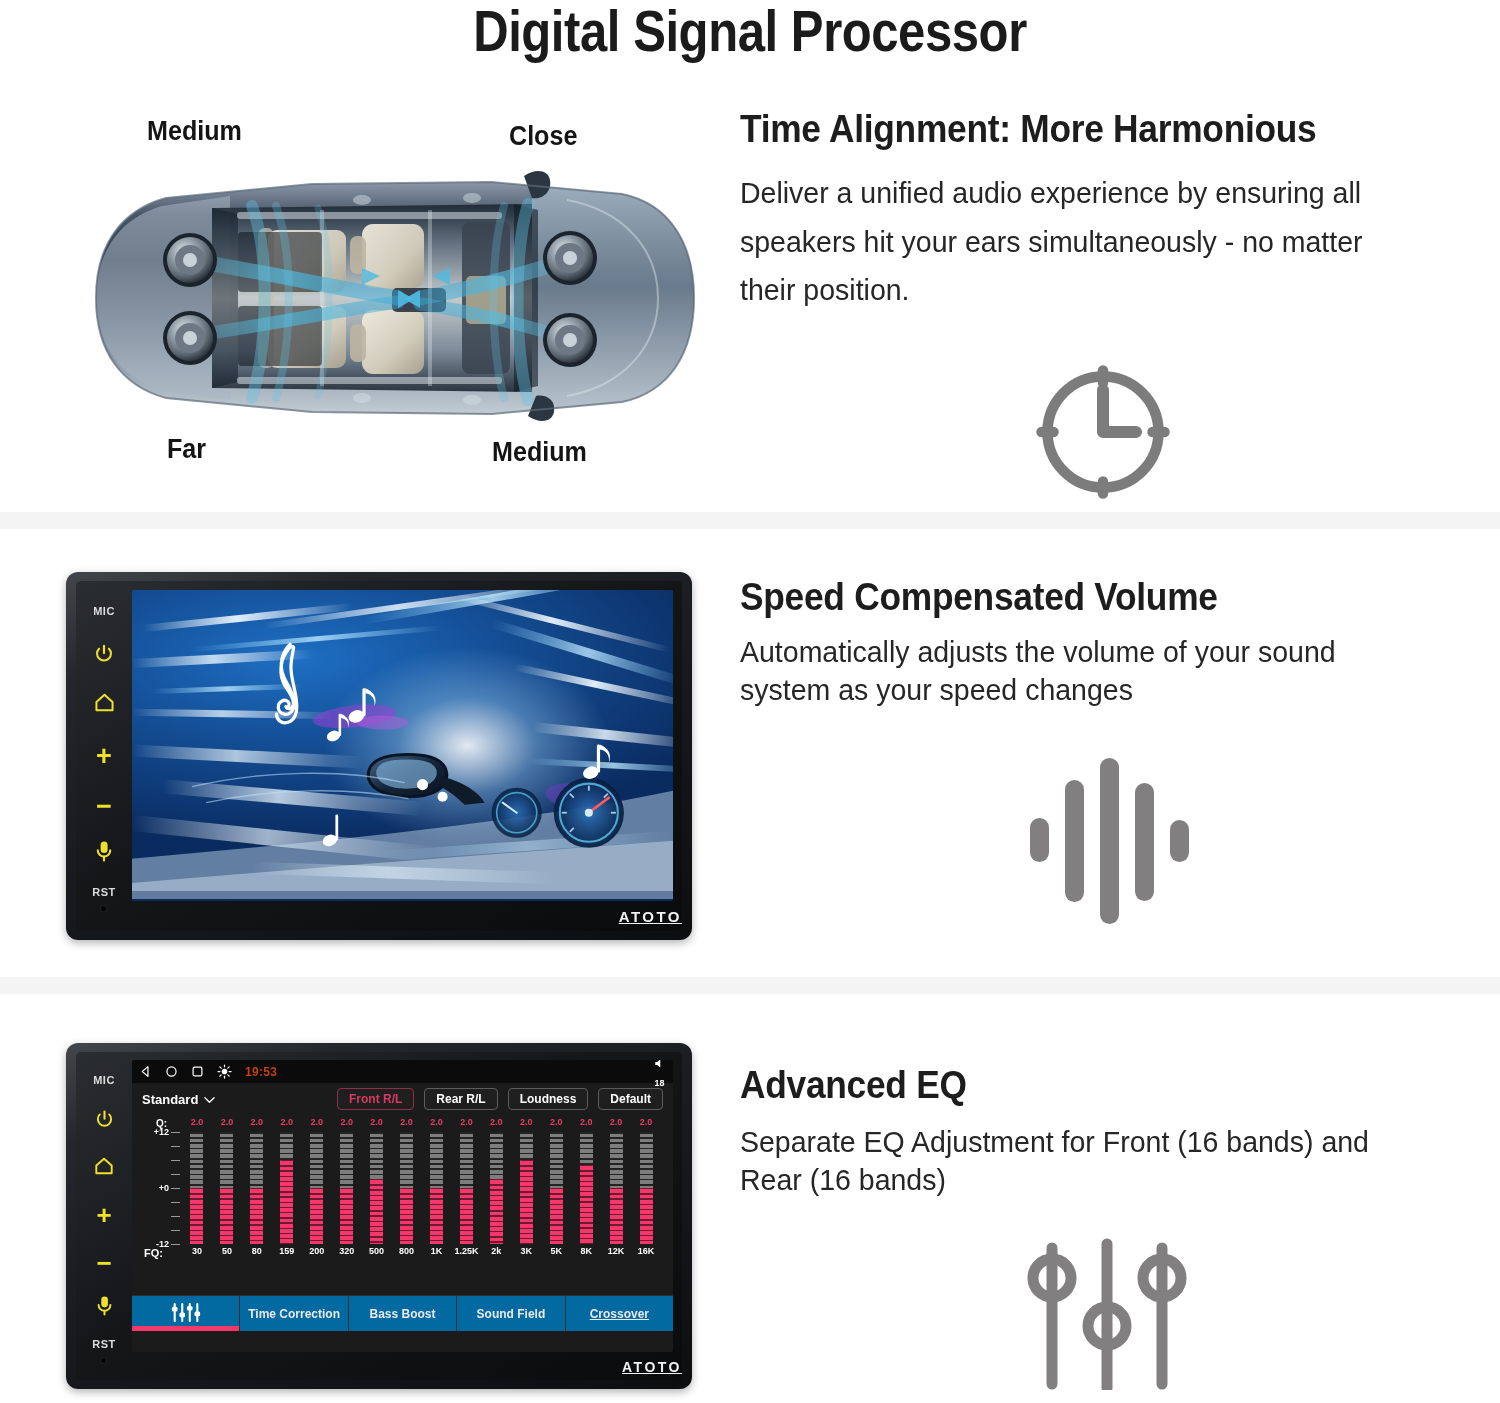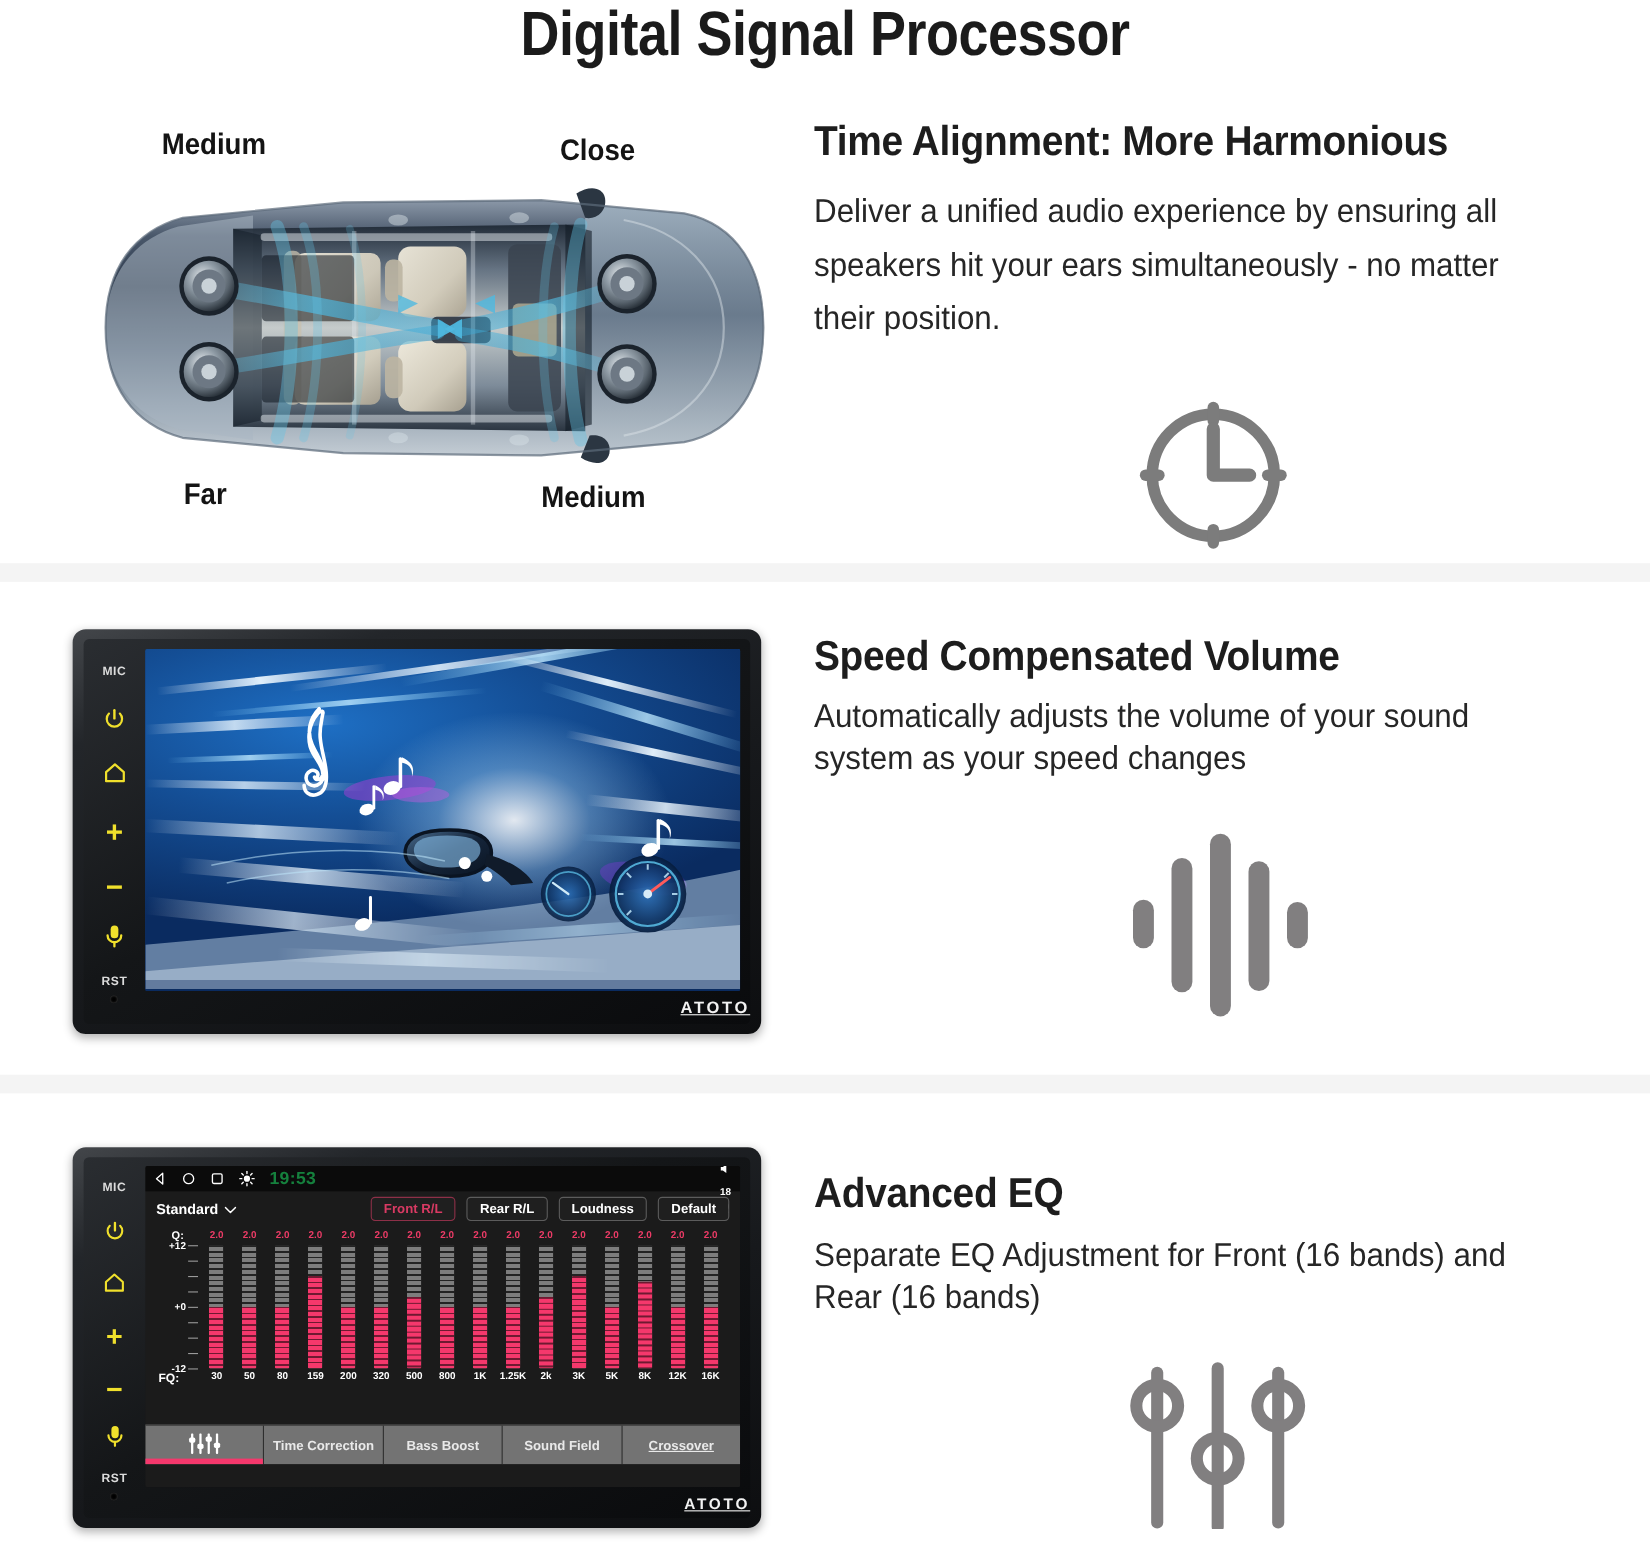--- a/index.html
+++ b/index.html
@@ -95,21 +95,21 @@
     overflow: hidden;
   }
 
   
   .eq-screen { position: absolute; inset: 0; background: #1b1b1b; overflow: hidden; }
   .eq-statusbar {
     position: absolute; left: 0; right: 0; top: 0; height: 23px;
     background: #0b0b0b; display: flex; align-items: center; padding: 0 7px;
   }
   .sb-ic { margin-right: 13px; display: flex; align-items: center; }
-  .sb-time { color: #15803d; font-size: 16px; font-weight: 700; letter-spacing: .3px; }
+  .sb-time { color: #c2410c; font-size: 12px; font-weight: 700; letter-spacing: .3px; }
   .sb-right { margin-left: auto; display: flex; align-items: center; gap: 5px; flex-direction: column; }
   .sb-vol-num { color: #fff; font-size: 9px; font-weight: 700; }
 
   .eq-toolbar {
     position: absolute; left: 0; right: 0; top: 23px; height: 32px;
     display: flex; align-items: center; padding: 0 10px;
   }
   .preset-sel { display: flex; align-items: center; gap: 6px; color: #fff; font-size: 13px; font-weight: 700; }
   .tb-btns { margin-left: auto; display: flex; gap: 10px; }
   .tb-btn {
@@ -147,21 +147,21 @@
     transform: translateY(-50%);
   }
   .eq-ticks { position: absolute; right: 2px; top: 0; bottom: 0; width: 9px; }
   .eq-ticks i { position: absolute; right: 0; width: 9px; height: 1px; background: #9a9a9a; }
   .eq-frow { position: absolute; left: 40px; right: 0; top: 129px; height: 14px; display: flex; }
   .eq-frow .f { flex: 1; text-align: center; color: #fff; font-size: 9px; font-weight: 700; }
   .eq-flabel { position: absolute; left: 2px; top: 130px; color:#fff; font-size: 11px; font-weight: 700; }
 
   .eq-tabs {
     position: absolute; left: 0; right: 0; bottom: 21px; height: 36px;
-    display: flex; background: #737373; border-top: 1px solid #2e2e2e;
+    display: flex; background: #0369a1; border-top: 1px solid #2e2e2e;
   }
   .eq-tab {
     flex: 1; display: flex; align-items: center; justify-content: center;
     color: #e9e9e9; font-size: 12px; font-weight: 700; position: relative;
     border-right: 1px solid #2e2e2e; white-space: nowrap;
   }
   .eq-tab:last-child { border-right: none; text-decoration: underline; }
   .eq-tab.active::after {
     content: ""; position: absolute; left: 0; right: 0; bottom: 0; height: 5px; background: #f5386c;
   }

